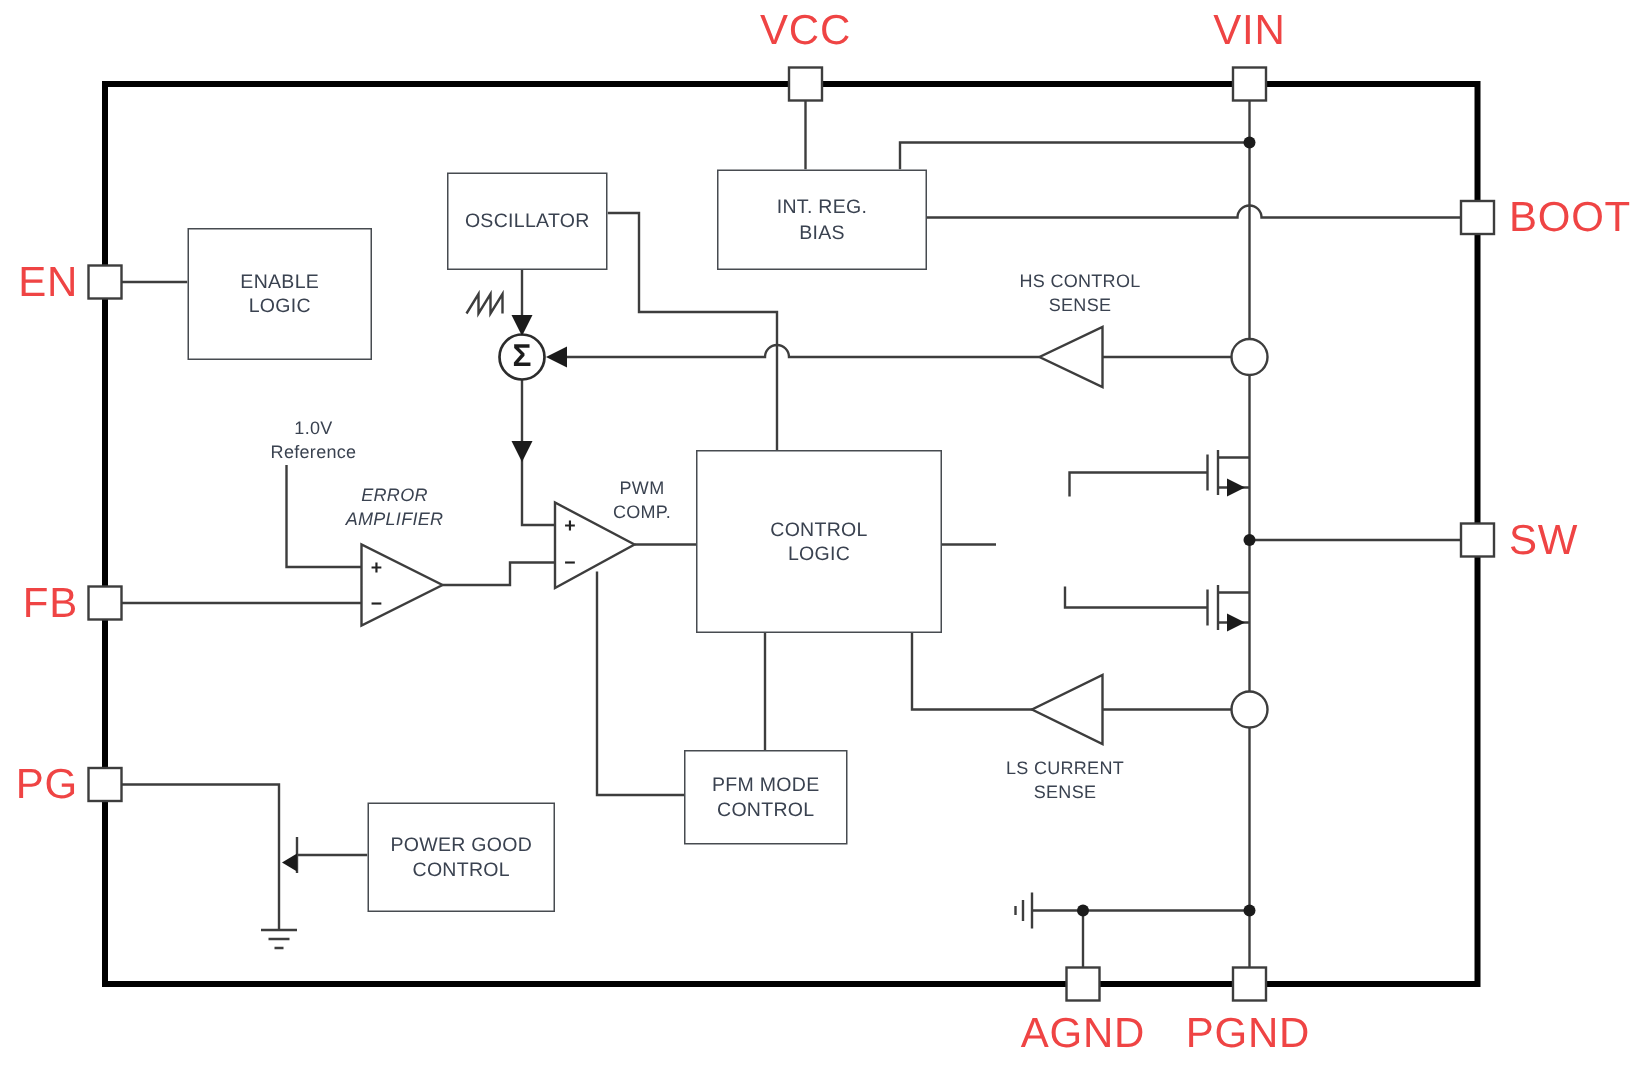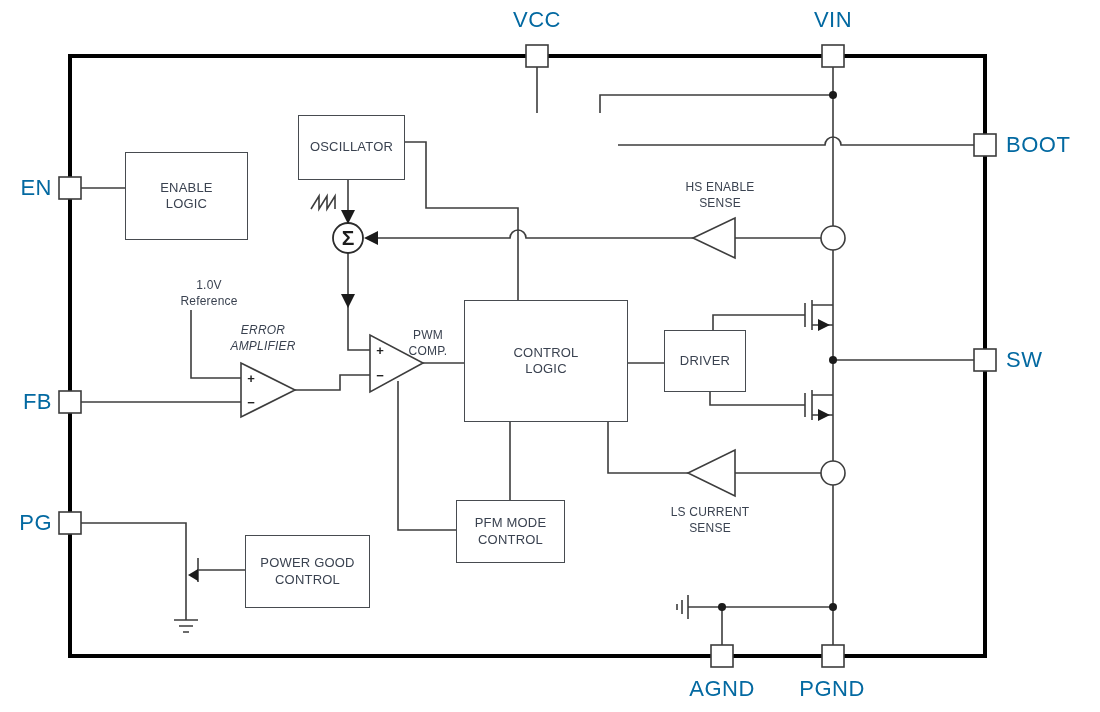--- a/index.html
+++ b/index.html
@@ -15,21 +15,21 @@
     white-space:pre-line;letter-spacing:.2px;
   }
   .blk-enable-logic{left:125px;top:152px;width:123px;height:88px;}
   .blk-oscillator{left:298px;top:115px;width:107px;height:65px;}
   .blk-int-reg-bias{left:478px;top:113px;width:140px;height:67px;}
   .blk-control-logic{left:464px;top:300px;width:164px;height:122px;}
   .blk-driver{left:664px;top:330px;width:82px;height:62px;}
   .blk-pfm{left:456px;top:500px;width:109px;height:63px;}
   .blk-pgc{left:245px;top:535px;width:125px;height:73px;}
   .pinlbl{
-    position:absolute;color:#0369a1;font-size:22px;letter-spacing:.5px;
+    position:absolute;color:#ef4444;font-size:28px;letter-spacing:.5px;
     transform:translate(-50%,-50%);white-space:nowrap;
   }
   .pinlbl.left{transform:translate(-100%,-50%);}
   .pinlbl.right{transform:translate(0,-50%);}
   .note{
     position:absolute;color:#3a4250;font-size:12px;line-height:1.3;
     text-align:center;transform:translate(-50%,0);white-space:pre-line;
     letter-spacing:.2px;
   }
   .sign{
@@ -157,45 +157,46 @@
       <rect x="974" y="134" width="22" height="22"></rect>
       <rect x="974" y="349" width="22" height="22"></rect>
       <rect x="711" y="645" width="22" height="22"></rect>
       <rect x="822" y="645" width="22" height="22"></rect>
     </g>
   </svg>
 
   <div class="block blk-enable-logic">ENABLE
 LOGIC</div>
   <div class="block blk-oscillator">OSCILLATOR</div>
+  <div class="block blk-int-reg-bias">INT. REG.
+BIAS</div>
   <div class="block blk-control-logic">CONTROL
 LOGIC</div>
-  <div class="block blk-driver">DRIVER</div>
   <div class="block blk-pfm">PFM MODE
 CONTROL</div>
   <div class="block blk-pgc">POWER GOOD
 CONTROL</div>
 
   <div class="pinlbl" style="left:537px;top:20px;">VCC</div>
   <div class="pinlbl" style="left:833px;top:20px;">VIN</div>
   <div class="pinlbl left" style="left:52px;top:188px;">EN</div>
   <div class="pinlbl left" style="left:52px;top:402px;">FB</div>
   <div class="pinlbl left" style="left:52px;top:523px;">PG</div>
   <div class="pinlbl right" style="left:1006px;top:145px;text-align:center;">BOOT</div>
   <div class="pinlbl right" style="left:1006px;top:360px;">SW</div>
   <div class="pinlbl" style="left:722px;top:689px;">AGND</div>
   <div class="pinlbl" style="left:832px;top:689px;">PGND</div>
 
   <div class="note" style="left:190px;top:278px;margin-left:19px;">1.0V
 Reference</div>
   <div class="note" style="left:263px;top:323px;font-style:italic;">ERROR
 AMPLIFIER</div>
-  <div class="note" style="left:428px;top:318px;margin-top:10px;">PWM
+  <div class="note" style="left:428px;top:318px;">PWM
 COMP.</div>
-  <div class="note" style="left:720px;top:180px;">HS ENABLE
+  <div class="note" style="left:720px;top:180px;">HS CONTROL
 SENSE</div>
   <div class="note" style="left:710px;top:505px;">LS CURRENT
 SENSE</div>
 
   <div class="sigma" style="left:348px;top:238px;">Σ</div>
   <div class="sign" style="left:251px;top:378px;">+</div>
   <div class="sign" style="left:251px;top:402px;">−</div>
   <div class="sign" style="left:380px;top:350px;">+</div>
   <div class="sign" style="left:380px;top:375px;">−</div>
 

